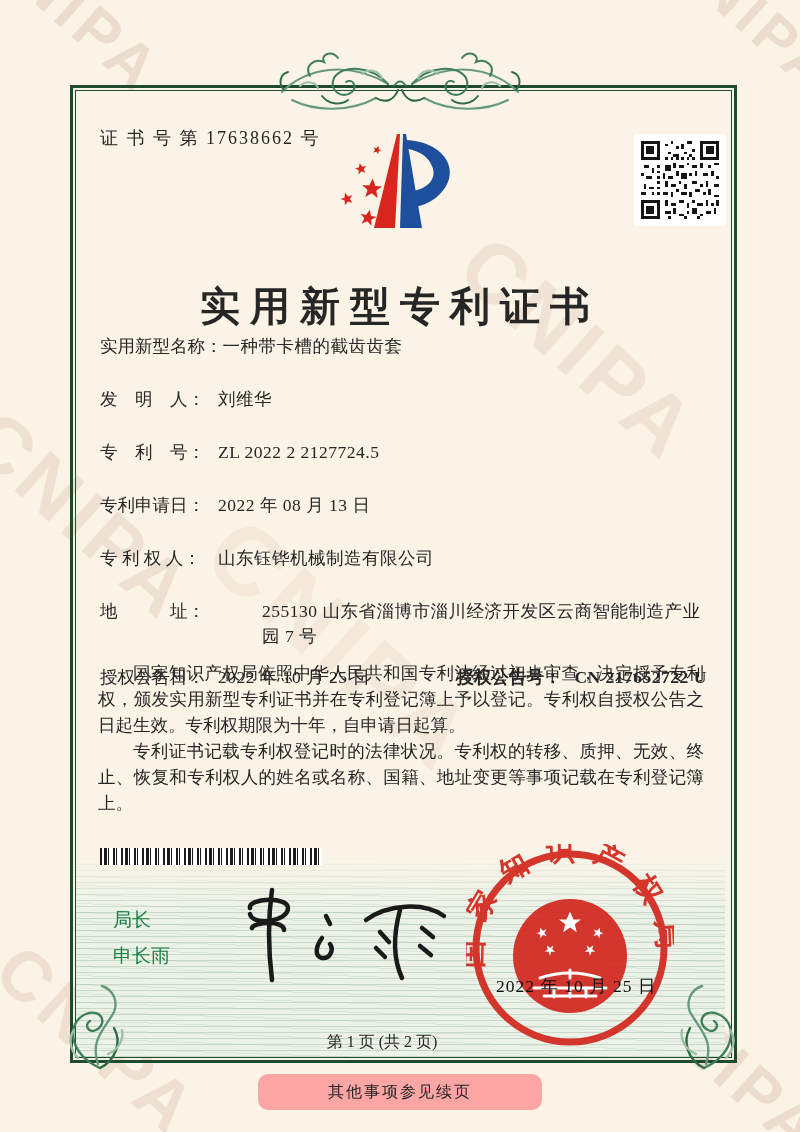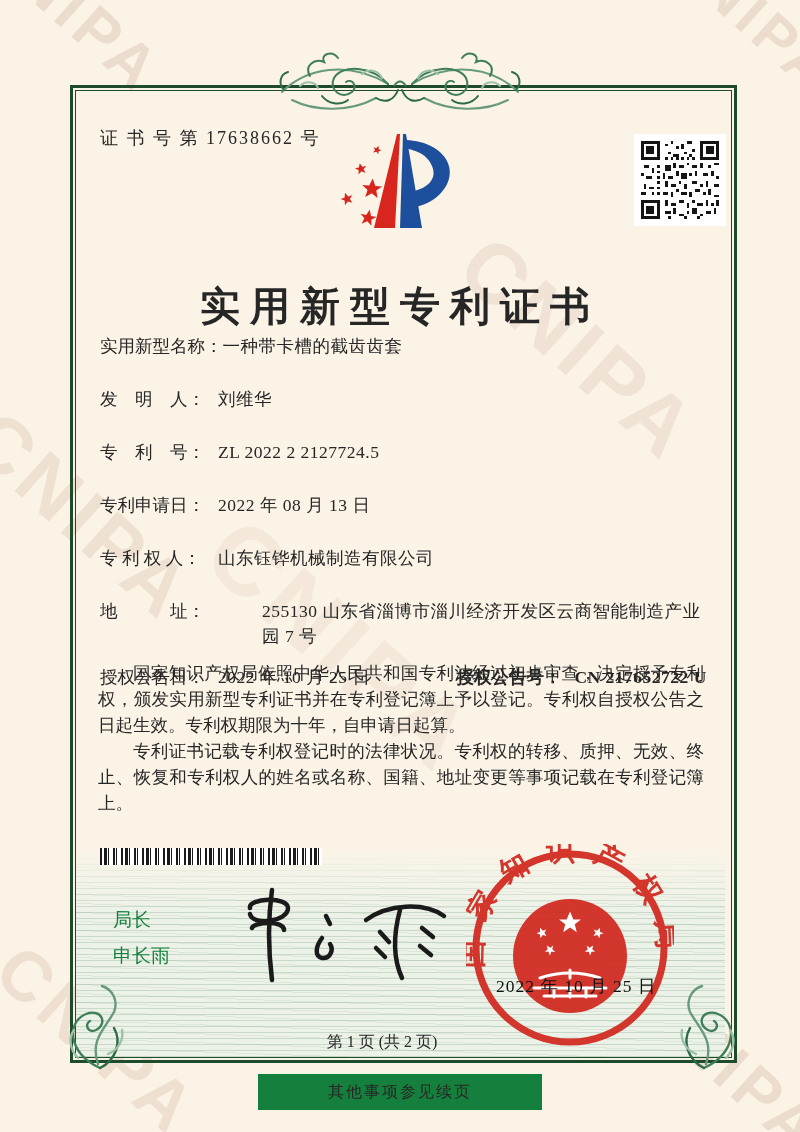--- a/index.html
+++ b/index.html
@@ -46,22 +46,22 @@
   .barcode{position:absolute;left:100px;top:848px;width:222px;height:17px;
     background:repeating-linear-gradient(90deg,#1b1b1b 0 2px,#fff 2px 4px,#1b1b1b 4px 7px,#fff 7px 8px,
       #1b1b1b 8px 9px,#fff 9px 13px,#1b1b1b 13px 15px,#fff 15px 16px,#1b1b1b 16px 17px,#fff 17px 21px);}
   .sigblock{position:absolute;left:113px;top:902px;font-family:"Liberation Sans","DejaVu Sans",sans-serif;
             font-size:19px;line-height:36px;color:#15803d;}
   .handsign{position:absolute;left:238px;top:886px;}
   .sealwrap{position:absolute;left:466px;top:844px;z-index:4;mix-blend-mode:multiply;opacity:.94;}
   .sealdate{position:absolute;left:496px;top:974px;width:160px;font-size:17.5px;letter-spacing:1px;
             color:#111;z-index:5;text-align:center;white-space:nowrap;}
   .pagefooter{position:absolute;left:0;top:1032px;width:764px;text-align:center;font-size:16px;z-index:3;}
-  .notebox{position:absolute;left:258px;top:1074px;width:284px;height:36px;background:#15803d;z-index:3;
-           display:flex;align-items:center;justify-content:center;font-size:16px;letter-spacing:2px;}
+  .notebox{position:absolute;left:258px;top:1074px;width:284px;height:36px;background:#fca5a5;z-index:3;
+           display:flex;align-items:center;justify-content:center;font-size:16px;letter-spacing:2px;border-radius:10px;}
   .ornament-top{position:absolute;left:276px;top:30px;z-index:2;}
   .flourish{position:absolute;z-index:2;}
   .flourish.bl{left:56px;top:980px;}
   .flourish.br{left:662px;top:980px;transform:scale(-1,1);}
 </style>
 </head>
 <body>
 
 <div class="page">
 

